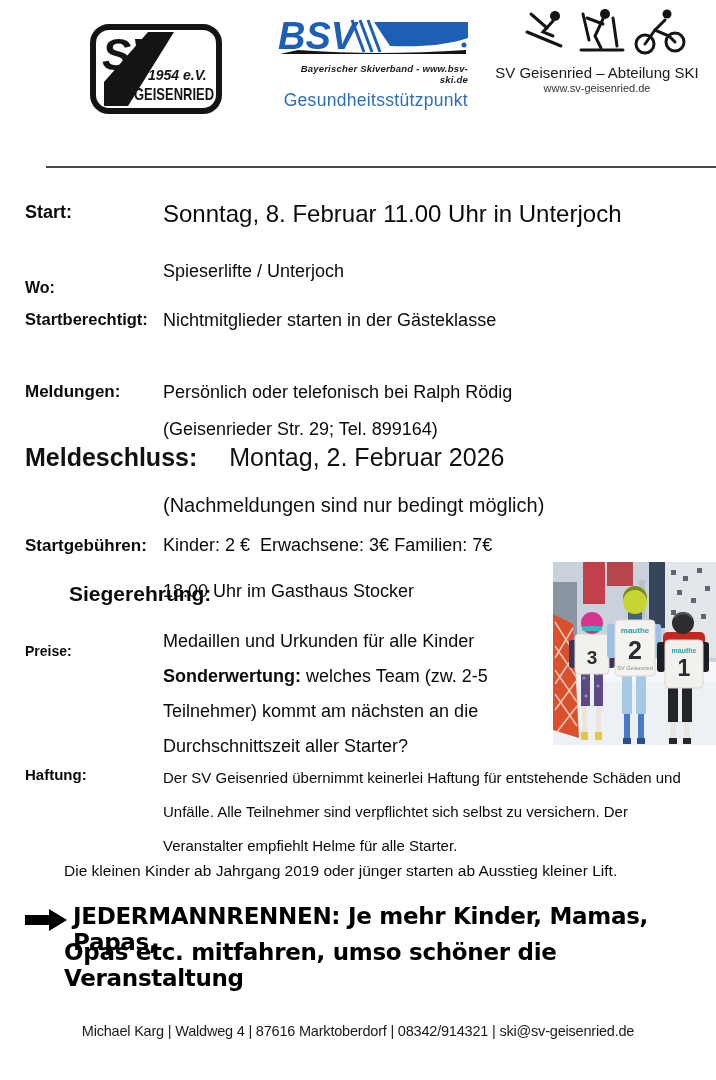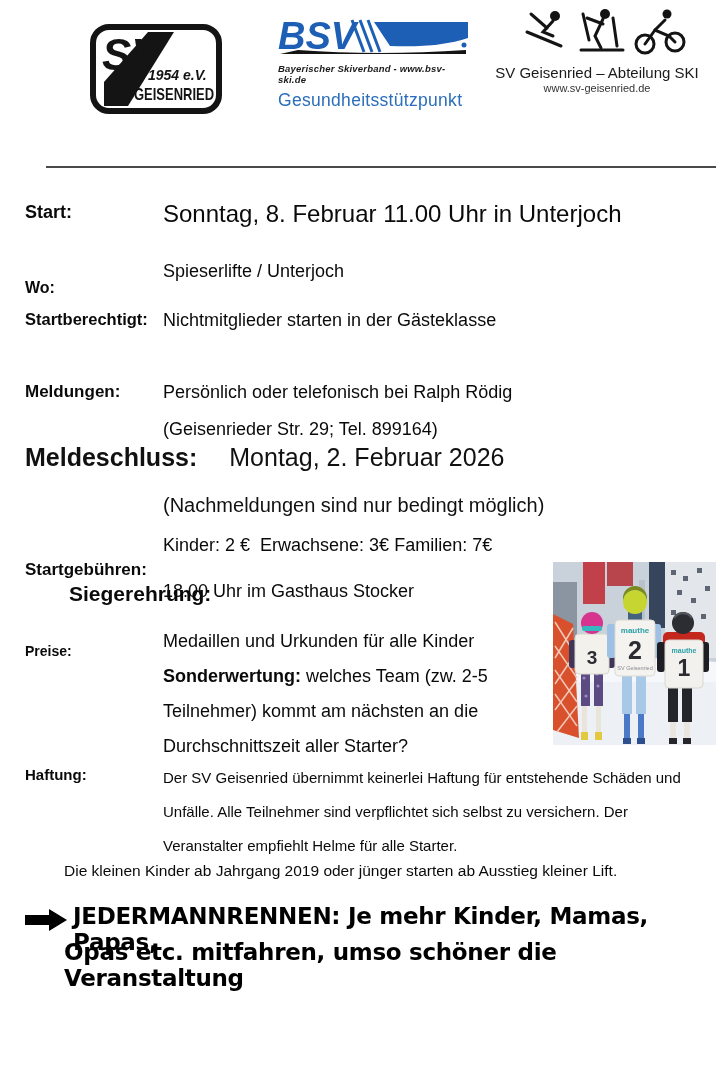--- a/index.html
+++ b/index.html
@@ -4,21 +4,21 @@
 <style>
   * { margin:0; padding:0; box-sizing:border-box; }
   html,body { background:#ffffff; }
   .page {
     position:relative; width:716px; height:1080px; background:#fff;
     font-family:"Liberation Sans", sans-serif; color:#111; overflow:hidden;
     margin:0 auto;
   }
   
   .logo-sv   { position:absolute; left:90px;  top:24px;  width:147px; height:90px; }
-  .logo-bsv  { position:absolute; left:278px; top:18px; width:190px; }
+  .logo-bsv  { position:absolute; left:278px; top:18px; width:190px;text-align:right; }
   .bsv-tagline { font-size:9.5px; font-weight:bold; font-style:italic; color:#1a1a1a; margin-top:1px; letter-spacing:0.2px; }
   .bsv-subtitle{ font-size:17.5px; color:#2a6ebc; margin-top:5px; letter-spacing:0.3px; }
   .logo-ski  { position:absolute; left:492px; top:6px; width:210px; text-align:center; }
   .ski-title { font-size:15px; color:#1a1a1a; margin-top:2px; }
   .ski-url   { font-size:11px; font-weight:normal; color:#333; margin-top:1px; }
   
   .title {
     position:absolute; left:0; top:118px; width:100%; text-align:center;
     font-size:37px; font-weight:600; color:#19246b; letter-spacing:0.5px;
   }
@@ -29,21 +29,21 @@
   .cnt   { position:absolute; left:163px; top:0; color:#0a0a0a; }
   .pre   { white-space:pre-wrap; }
   .row-start .lbl { font-size:18px; }        .row-start .cnt { font-size:24px; top:-2px;text-align:center; }
   .row-wo .lbl    { font-size:16px;margin-top:17px; }        .row-wo .cnt    { font-size:18px; top:-1px; }
   .row-startber .lbl { font-size:16.5px; }   .row-startber .cnt { font-size:18px; line-height:37px; top:-8px; }
   .row-meldungen .lbl { font-size:17px; }    .row-meldungen .cnt { font-size:18px; line-height:37px; top:-8px; }
   .row-meldeschluss { left:25px; font-size:25px; }
   .row-meldeschluss .big-label { font-weight:bold; }
   .row-meldeschluss .big-value { font-weight:normal; margin-left:32px; }
   .row-nachmeldung { left:163px; font-size:20px; }
-  .row-gebuehren .lbl { font-size:17px;margin-top:24px; }    .row-gebuehren .cnt { font-size:18px; top:-1px; }
+  .row-gebuehren .lbl { font-size:17px; }    .row-gebuehren .cnt { font-size:18px; top:-1px; }
   .row-sieger .lbl { font-size:21px;margin-left:44px; }       .row-sieger .cnt { font-size:18px; top:-1px; }
   .row-preise .lbl { font-size:14px;margin-top:14px; }       .row-preise .cnt { font-size:18px; line-height:35px; top:-5px; width:400px; }
   .row-haftung .lbl { font-size:15px; }      .row-haftung .cnt { font-size:15px; line-height:34px; top:-5px; width:545px; }
   .bold { font-weight:bold; }
   .note-kids { position:absolute; left:64px; top:862px; font-size:15.5px; color:#0a0a0a; }
   
   .jedermann { position:absolute; left:0; top:903px; width:716px; font-family:"DejaVu Sans", sans-serif; font-weight:bold; color:#000; }
   .jedermann .arrow { position:absolute; left:25px; top:6px; }
   .jedermann .l1 { position:absolute; left:73px; top:0;  font-size:23px; letter-spacing:-0.3px; }
   .jedermann .l2 { position:absolute; left:64px; top:36px; font-size:23px; letter-spacing:-0.3px; }
@@ -275,14 +275,15 @@
         <rect x="148" y="80" width="8" height="30" rx="3" fill="#1c1e24"></rect>
         <rect x="112" y="78" width="38" height="48" rx="4" fill="#f2f1ed" stroke="#dad7ce"></rect>
         <text x="131" y="91" text-anchor="middle" font-family="Liberation Sans, sans-serif" font-size="7" font-weight="bold" fill="#2aa0a8">mauthe</text>
         <text x="131" y="114" text-anchor="middle" font-family="Liberation Sans, sans-serif" font-size="23" font-weight="bold" fill="#2b2b33">1</text>
         <circle cx="130" cy="61" r="11" fill="#2c2d33"></circle>
         <path d="M121 56 A11 11 0 0 1 139 56" stroke="#55575f" stroke-width="2" fill="none"></path>
       </g>
     </svg>
   </div>
 
+  <div class="footer">Michael Karg | Waldweg 4 | 87616 Marktoberdorf | 08342/914321 | ski@sv-geisenried.de</div>
 
 </div>
 
 </body></html>

